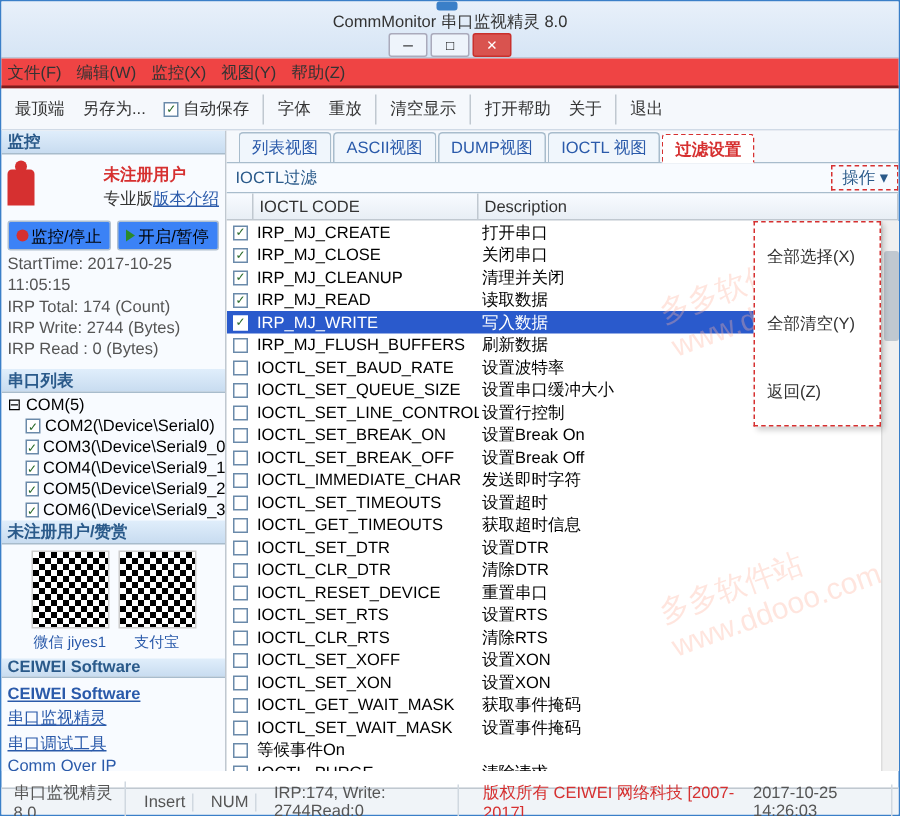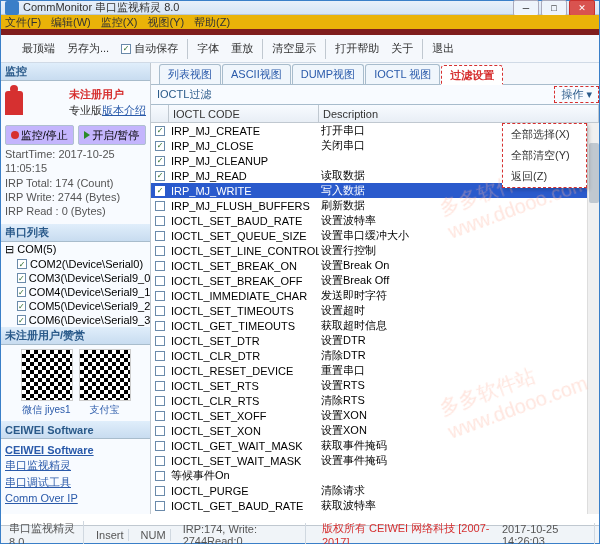--- a/index.html
+++ b/index.html
@@ -1,40 +1,40 @@
 <!DOCTYPE html>
 <html><head>
 <meta charset="utf-8">
 <style>
 * { margin:0; padding:0; box-sizing:border-box; font-family:"Microsoft YaHei","SimSun",sans-serif; font-size:11px; }
 body { background:#fff; width:600px; height:544px; overflow:hidden; position:relative; }
 .win { width:600px; height:544px; border:1px solid #3a7fc8; display:flex; flex-direction:column; }
-.titlebar { height:14px; background:linear-gradient(#e8f0fa,#d6e5f5); display:flex; align-items:center; padding:0 4px; border-bottom:1px solid #b8c8d8; }
+.titlebar { height:38px; background:linear-gradient(#e8f0fa,#d6e5f5); display:flex; align-items:center; padding:0 4px; border-bottom:1px solid #b8c8d8;flex-direction:column; }
 .titlebar .ico { width:14px; height:14px; background:#3a7fc8; border-radius:2px; margin-right:4px; }
 .titlebar .ttl { flex:1; color:#333; }
 .winbtns { display:flex; gap:2px; }
 .winbtn { width:26px; height:16px; border:1px solid #aab; background:#eef4fb; display:flex; align-items:center; justify-content:center; border-radius:2px; cursor:pointer; font-size:9px; }
 .winbtn.cls { background:#d9534f; color:#fff; border-color:#c9302c; }
-.menubar { height:20px; background:#eab308; display:flex; align-items:center; padding:0 4px; border-bottom:6px solid #7f1d1d; }
+.menubar { height:20px; background:#ef4444; display:flex; align-items:center; padding:0 4px; border-bottom:2px solid #7f1d1d; }
 .menubar span { margin-right:10px; color:#333; cursor:pointer; }
-.toolbar { height:28px; background:#f5f8fc; display:flex; align-items:center; padding:0 16px; border-bottom:1px solid #d0dae6; gap:2px; }
+.toolbar { height:28px; background:#f5f8fc; display:flex; align-items:center; padding:0 4px; border-bottom:1px solid #d0dae6; gap:2px; }
 .tbtn { height:22px; padding:0 5px; display:flex; align-items:center; gap:3px; border-radius:2px; cursor:pointer; color:#333; }
 .tsep { width:1px; height:20px; background:#c0c8d0; margin:0 2px; }
 .body { flex:1; display:flex; overflow:hidden; }
 .sidebar { width:150px; border-right:1px solid #c0c8d0; display:flex; flex-direction:column; overflow:hidden; background:#f8fbff; }
 .sbh { height:18px; background:linear-gradient(#e0eefb,#c8dcf0); border-bottom:1px solid #a8bccc; padding:0 4px; display:flex; align-items:center; color:#2a5a8a; font-weight:bold; }
 .sbsec { padding:4px; }
 .user { display:flex; align-items:center; gap:4px; padding:2px 0;justify-content:space-between;}
 .user .uico { width:18px; height:24px; background:#d63030; border-radius:3px 3px 0 0; position:relative; }
 .user .uico::before { content:""; position:absolute; top:-6px; left:5px; width:8px; height:8px; background:#d63030; border-radius:50%; }
 .user .ut { color:#d63030; font-weight:bold; }
 .sbrow { display:flex; justify-content:space-between; padding:1px 0; color:#333; }
 .sblink { color:#2a5aaa; text-decoration:underline; cursor:pointer; }
 .recbtns { display:flex; gap:4px; margin-top:4px; }
-.rbtn { flex:1; height:20px; border:1px solid #b0c0d0; background:#c4b5fd; display:flex; align-items:center; justify-content:center; gap:2px; cursor:pointer; border-radius:2px; }
+.rbtn { flex:1; height:20px; border:1px solid #b0c0d0; background:#3b82f6; display:flex; align-items:center; justify-content:center; gap:2px; cursor:pointer; border-radius:2px; }
 .rdot { width:8px; height:8px; background:#d63030; border-radius:50%; }
 .pdot { width:0; height:0; border-left:6px solid #2a8a2a; border-top:4px solid transparent; border-bottom:4px solid transparent; }
 .stats { font-size:10px; color:#555; padding:2px 0; line-height:1.3; }
 .coml { padding:0 4px; }
 .comtree { font-size:10px; }
 .comtree .root { padding:1px 0; }
 .comtree .leaf { padding:1px 0 1px 12px; display:flex; align-items:center; gap:3px; }
 .chk { width:10px; height:10px; border:1px solid #6a8aaa; background:#fff; display:inline-flex; align-items:center; justify-content:center; font-size:8px; color:#2a6a2a; }
 .qr { display:flex; gap:6px; padding:4px; justify-content:center; }
 .qrbox { width:52px; height:52px; background:repeating-conic-gradient(#000 0 25%,#fff 0 50%) 0 0/8px 8px; border:1px solid #ccc; }
@@ -53,21 +53,21 @@
 .gh { border-right:1px solid #c0c8d0; padding:0 4px; display:flex; align-items:center; color:#333; }
 .gh1 { width:18px; } .gh2 { width:150px; } .gh3 { flex:1; }
 .grid { flex:1; overflow:auto; position:relative; }
 .grow { height:15px; display:flex; align-items:center; }
 .grow .gc1 { width:18px; display:flex; justify-content:center; }
 .grow .gc2 { width:150px; padding-left:2px; white-space:nowrap; overflow:hidden; }
 .grow .gc3 { flex:1; padding-left:2px; white-space:nowrap; overflow:hidden; }
 .grow.sel { background:#2a5acc; color:#fff; }
 .grow.sel .chk { border-color:#fff; }
 .popup { position:absolute; top:0; right:12px; width:85px; background:#fff; border:1px dashed #d63030; box-shadow:2px 2px 4px rgba(0,0,0,.2); z-index:10; }
-.popup div { padding:3px 8px; cursor:pointer; color:#333; }
+.popup div { padding:15px 8px; cursor:pointer; color:#333; }
 .scrollv { position:absolute; right:0; top:0; width:12px; height:100%; background:#f0f0f0; border-left:1px solid #ddd; }
 .scrollv .thumb { width:10px; height:60px; background:#c0c8d0; margin:20px auto 0; border-radius:2px; }
 .status { height:18px; background:#f0f4f8; border-top:1px solid #c0c8d0; display:flex; align-items:center; padding:0 4px; font-size:10px; color:#555; gap:8px;margin-top:11px; }
 .status .sp { padding:0 4px; border-right:1px solid #d0d8e0; }
 .status .spc { flex:1; }
 .status .cpy { color:#d63030; }
 .wm { position:absolute; color:rgba(255,180,160,.35); font-size:20px; transform:rotate(-20deg); pointer-events:none; }
 </style>
 </head>
 <body>
@@ -232,20 +232,21 @@
               <span class="chk">✓</span>
             </div>
             <div class="gc2">IRP_MJ_CLOSE</div>
             <div class="gc3">关闭串口</div>
           </div>
           <div class="grow">
             <div class="gc1">
               <span class="chk">✓</span>
             </div>
             <div class="gc2">IRP_MJ_CLEANUP</div>
+            <div class="gc3">清理并关闭</div>
           </div>
           <div class="grow">
             <div class="gc1">
               <span class="chk">✓</span>
             </div>
             <div class="gc2">IRP_MJ_READ</div>
             <div class="gc3">读取数据</div>
           </div>
           <div class="grow sel">
             <div class="gc1">

